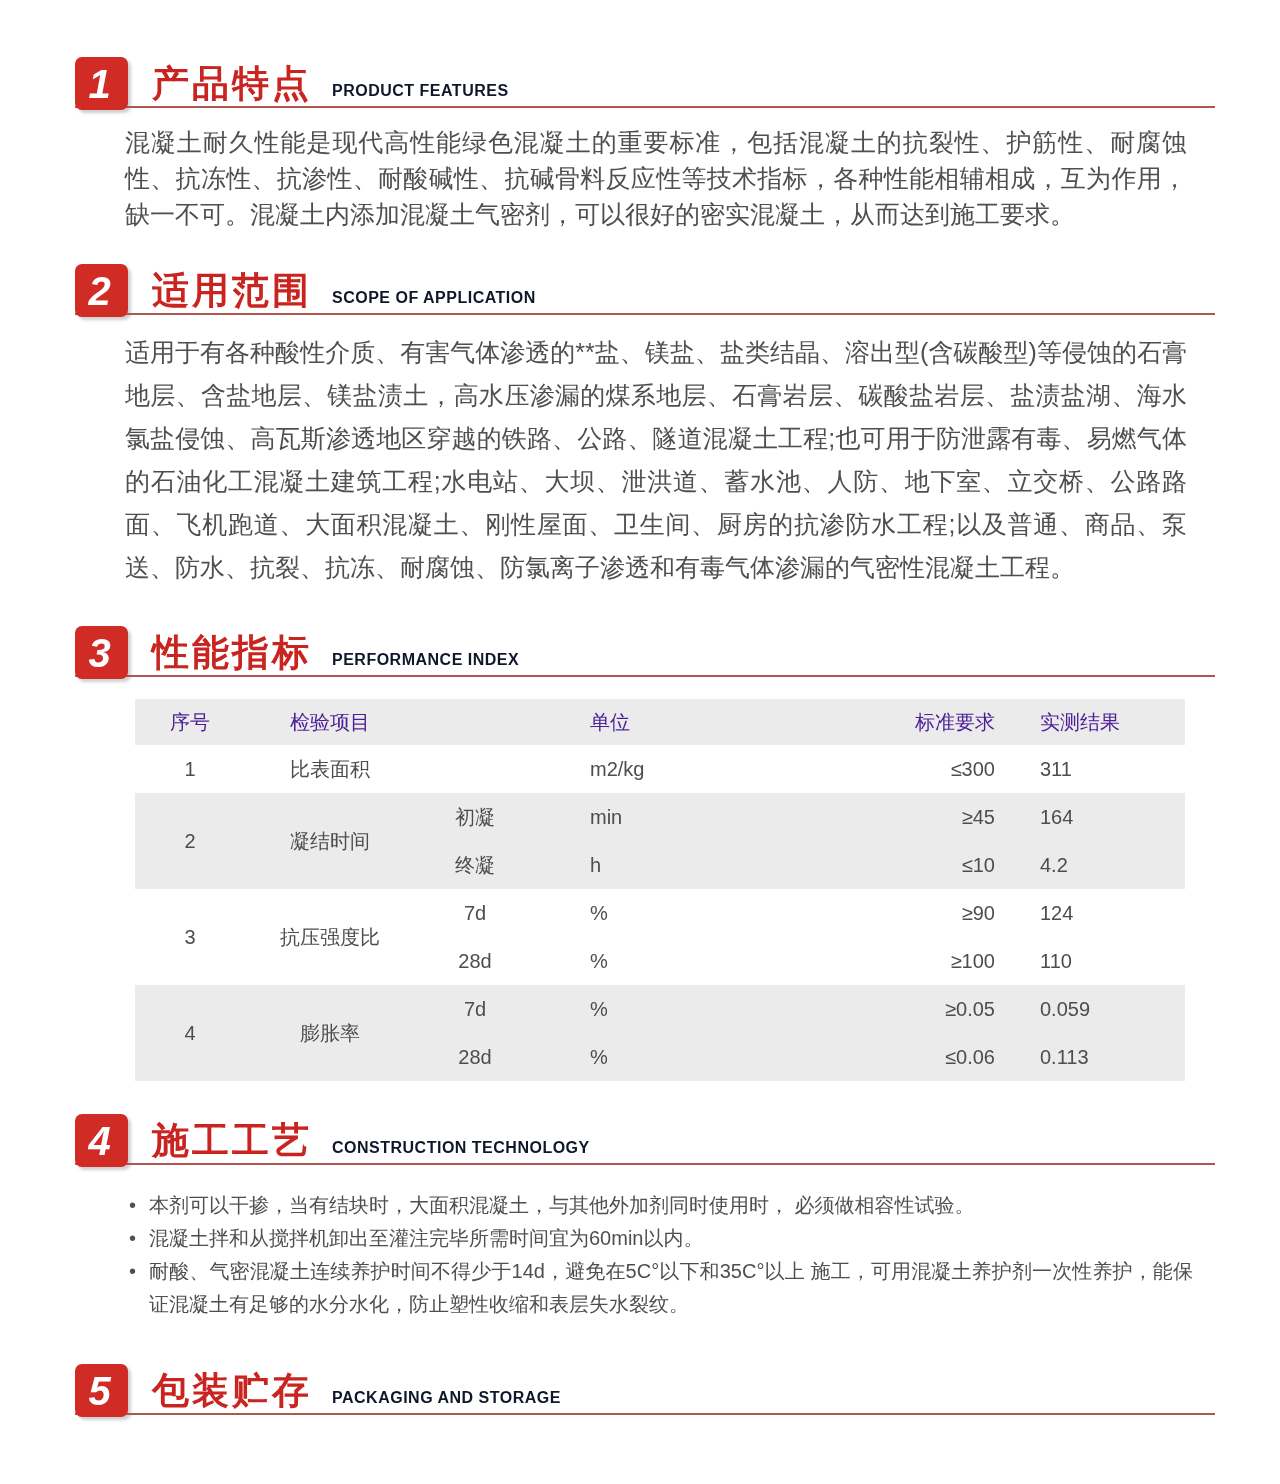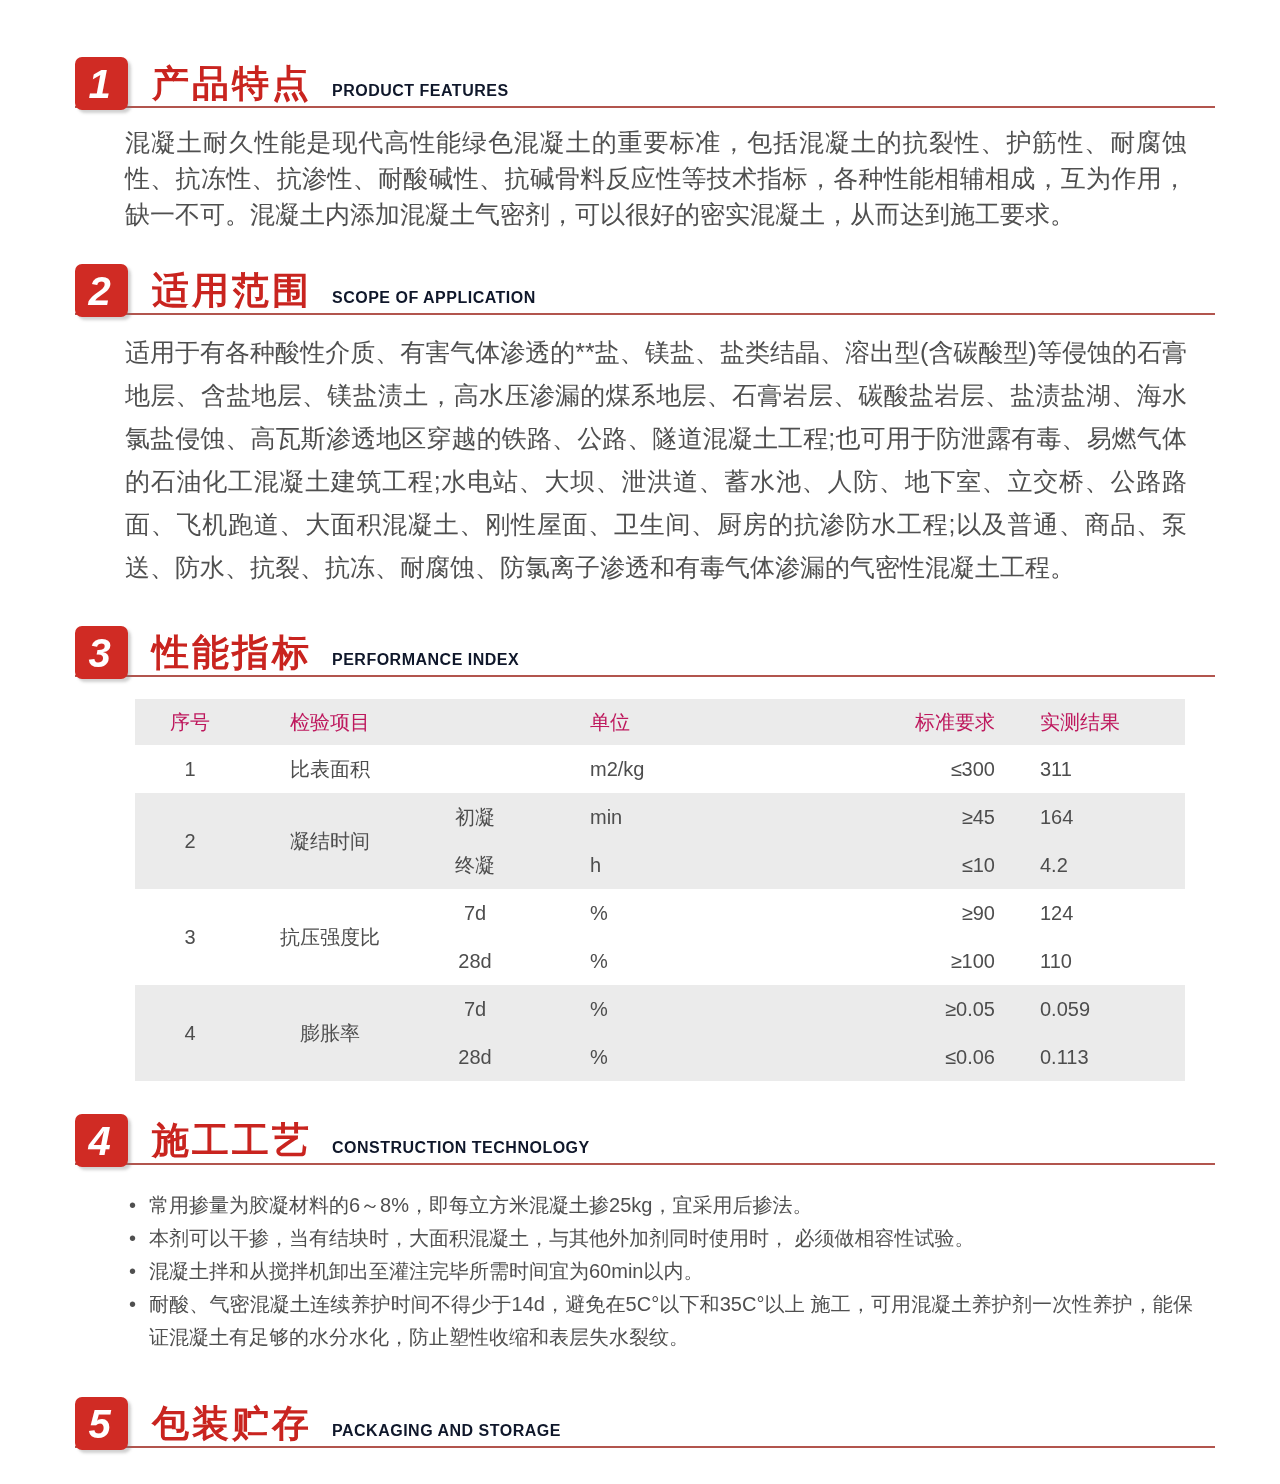--- a/index.html
+++ b/index.html
@@ -77,21 +77,21 @@
     font-size: 20px;
     color: #4d4d4d;
   }
   table.perf col.c1 { width: 110px; }
   table.perf col.c2 { width: 170px; }
   table.perf col.c3 { width: 120px; }
   table.perf col.c4 { width: 220px; }
   table.perf col.c5 { width: 240px; }
   table.perf col.c6 { width: 190px; }
   table.perf th, table.perf td { font-weight: normal; vertical-align: middle; }
-  table.perf th { height: 46px; color: #be185d; }
+  table.perf th { height: 46px; color: #4c1d95; }
   table.perf td { height: 48px; }
   .col-center { text-align: center; }
   .col-left4 { text-align: left; padding-left: 55px; }
   .col-left5 { text-align: right; padding-left: 50px; }
   .col-left6 { text-align: left; padding-left: 45px; }
   tr.shaded, thead tr.head-row { background: #ebebeb; }
   tr.plain { background: #ffffff; }
 
   
   ul.bullets {
@@ -235,21 +235,20 @@
 
   <section id="sec-4">
     <div class="sec-header">
       <div class="badge">
         <span>4</span>
       </div>
       <div class="sec-title-zh">施工工艺</div>
       <div class="sec-title-en">CONSTRUCTION TECHNOLOGY</div>
     </div>
     <ul class="bullets">
-        <li>常用掺量为胶凝材料的6～8%，即每立方米混凝土掺25kg，宜采用后掺法。</li>
         <li>本剂可以干掺，当有结块时，大面积混凝土，与其他外加剂同时使用时， 必须做相容性试验。</li>
         <li>混凝土拌和从搅拌机卸出至灌注完毕所需时间宜为60min以内。</li>
         <li>耐酸、气密混凝土连续养护时间不得少于14d，避免在5C°以下和35C°以上 施工，可用混凝土养护剂一次性养护，能保证混凝土有足够的水分水化，防止塑性收缩和表层失水裂纹。</li>
       </ul>
   </section>
 
   <section id="sec-5">
     <div class="sec-header">
       <div class="badge">
         <span>5</span>

